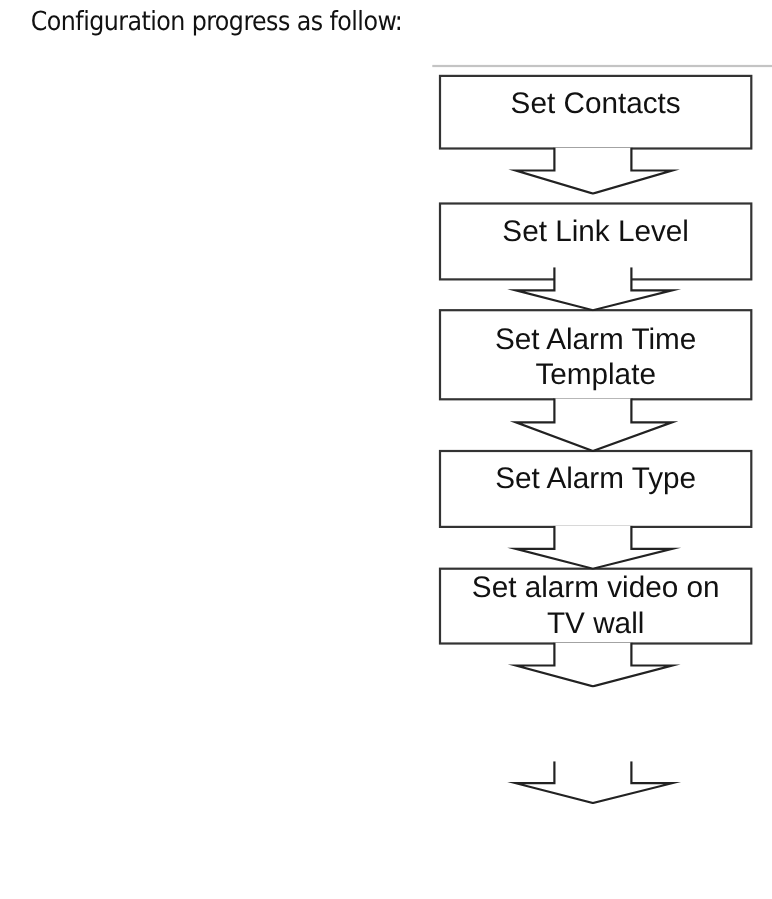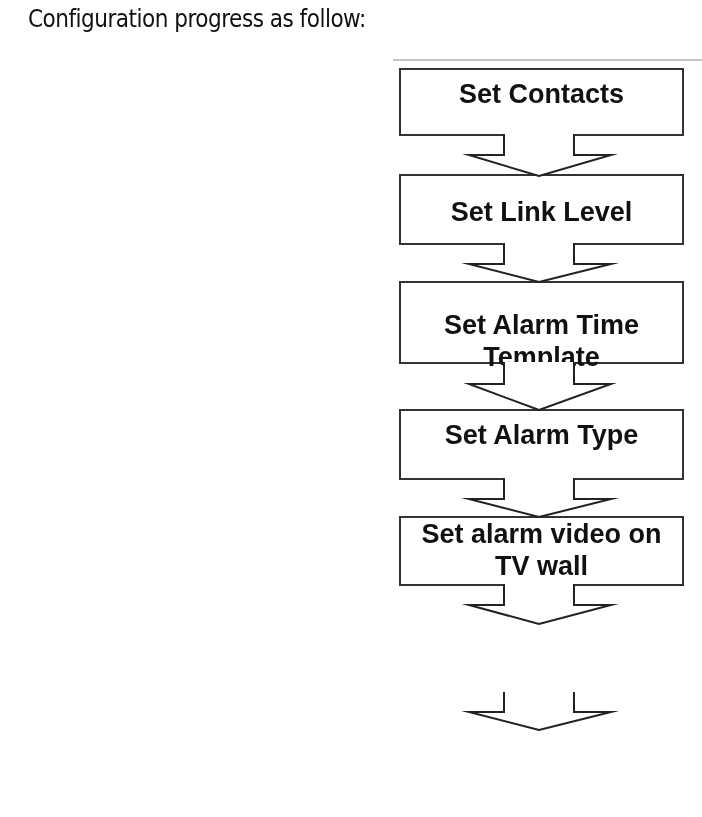--- a/index.html
+++ b/index.html
@@ -28,30 +28,29 @@
     position:absolute;left:393px;top:59px;width:309px;height:2px;
     background:var(--divider-line);
   }
   .box{
     position:absolute;left:399px;width:285px;
     box-sizing:border-box;
     border:2px solid var(--box-border);
     background:#ffffff;
     text-align:center;
     z-index:1;
-    font-weight:bold;
   }
   .box-label{
     font-size:27px;line-height:32px;
     color:var(--text);
     white-space:pre-line;
   }
   .b1{top:68px;height:68px;padding-top:8px;}
-  .b2{top:174px;height:71px;padding-top:20px;}
-  .b3{top:281px;height:83px;padding-top:26px;}
+  .b2{top:184px;height:71px;padding-top:8px;}
+  .b3{top:281px;height:83px;padding-top:9px;}
   .b4{top:409px;height:71px;padding-top:8px;}
   .b5{top:516px;height:70px;padding-top:0;overflow:hidden;}
   .b6{top:623px;height:71px;padding-top:8px;}
   .arrow{
     position:absolute;left:399px;width:285px;
     z-index:2;pointer-events:none;display:block;
   }
   .arrow path{
     fill:#ffffff;
     stroke:var(--arrow-stroke);

